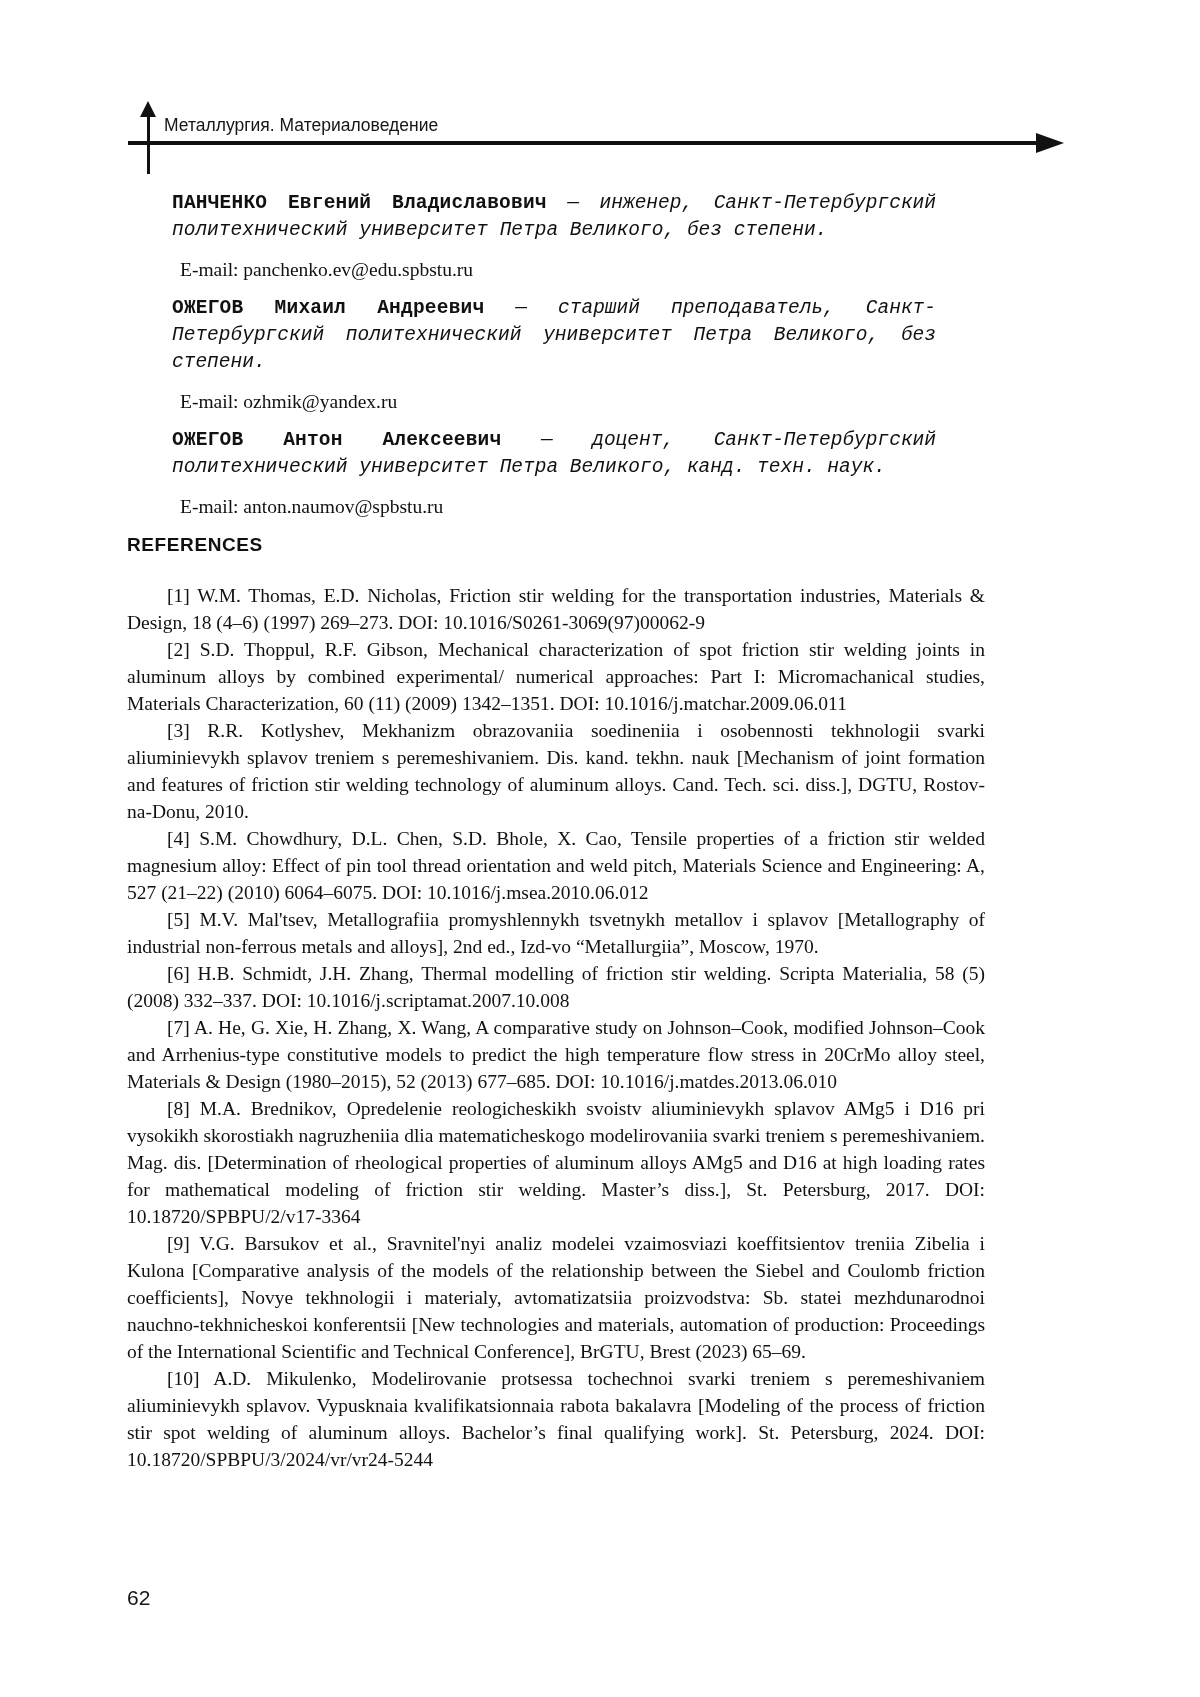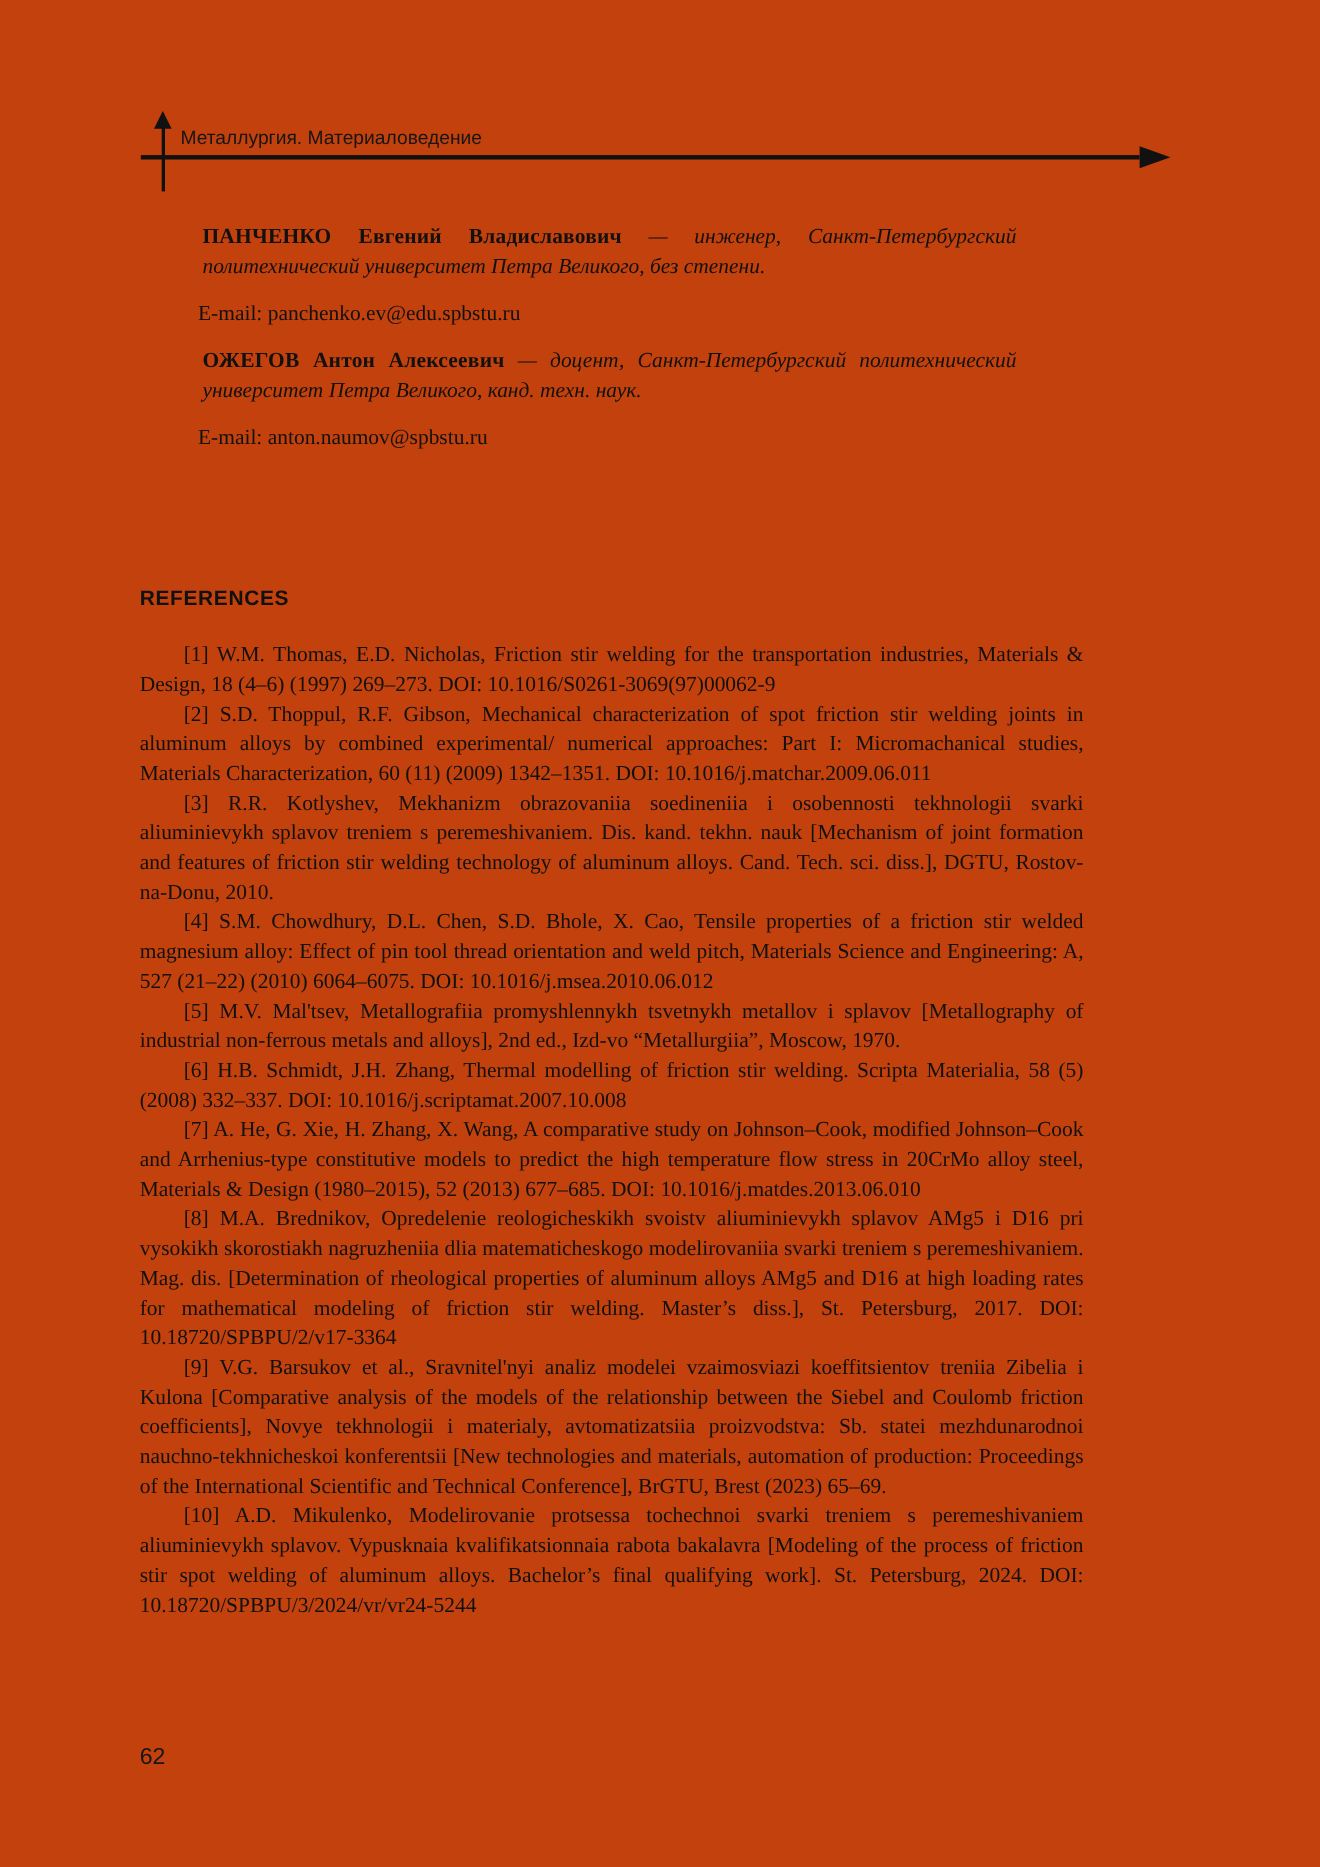--- a/index.html
+++ b/index.html
@@ -1,20 +1,20 @@
 <!DOCTYPE html>
 <html><head>
 <meta charset="utf-8">
 <style>
   html,body{margin:0;padding:0;background:#e8e8e8;}
   .page{
     position:relative;
     width:1200px;height:1697px;
     margin:0 auto;
-    background:#c2410c;
+    background:#ffffff;
     font-family:"Liberation Serif", serif;
     color:#111111;
     overflow:hidden;
   }
   
   .h-rule{position:absolute;top:141px;left:128px;width:908px;height:4px;background:#111;}
   .h-arrowhead{
     position:absolute;top:133px;left:1036px;width:0;height:0;
     border-top:10px solid transparent;border-bottom:10px solid transparent;
     border-left:28px solid #111;
@@ -27,22 +27,23 @@
   }
   .header-title{
     position:absolute;top:114px;left:164px;
     font-family:"Liberation Sans", sans-serif;
     font-size:17.5px;line-height:22px;color:#161616;
   }
   
   .authors{position:absolute;top:186px;left:168px;width:772px;}
   .author-block{margin:0 0 9px 0;}
   .author-line{
-    margin:16px;font-size:19.5px;line-height:27px;
+    margin:4px;font-size:19.5px;line-height:27px;
     text-align:justify;
+    font-family:Liberation Mono, monospace;
   }
   .author-line b{font-weight:700;font-style:normal;letter-spacing:0.2px;}
   .author-line i{font-style:italic;}
   .contact-line{margin:12px;font-size:19.5px;line-height:27px;text-align:left;}
   
   .refs{position:absolute;top:534px;left:127px;width:858px;}
   .refs-heading{
     margin:0 0 26px 0;
     font-family:"Liberation Sans", sans-serif;
     font-size:19px;font-weight:700;letter-spacing:0.6px;
@@ -73,20 +74,24 @@
     <span class="h-arrowhead"></span>
   </div>
 
   <section class="authors">
 
     <div class="author-block">
       <p class="author-line"><b>ПАНЧЕНКО Евгений Владиславович</b> <i>— инженер, Санкт-Петербургский политехнический университет Петра Великого, без степени.</i></p>
       <p class="contact-line"><span>E-mail:</span> <span>panchenko.ev@edu.spbstu.ru</span></p>
     </div>
 
+    <div class="author-block">
+      <p class="author-line"><b>ОЖЕГОВ Михаил Андреевич</b> <i>— старший преподаватель, Санкт-Петербургский политехнический университет Петра Великого, без степени.</i></p>
+      <p class="contact-line"><span>E-mail:</span> <span>ozhmik@yandex.ru</span></p>
+    </div>
 
     <div class="author-block">
       <p class="author-line"><b>ОЖЕГОВ Антон Алексеевич</b> <i>— доцент, Санкт-Петербургский политехнический университет Петра Великого, канд. техн. наук.</i></p>
       <p class="contact-line"><span>E-mail:</span> <span>anton.naumov@spbstu.ru</span></p>
     </div>
 
   </section>
 
   <section class="refs">
     <h2 class="refs-heading">REFERENCES</h2>

